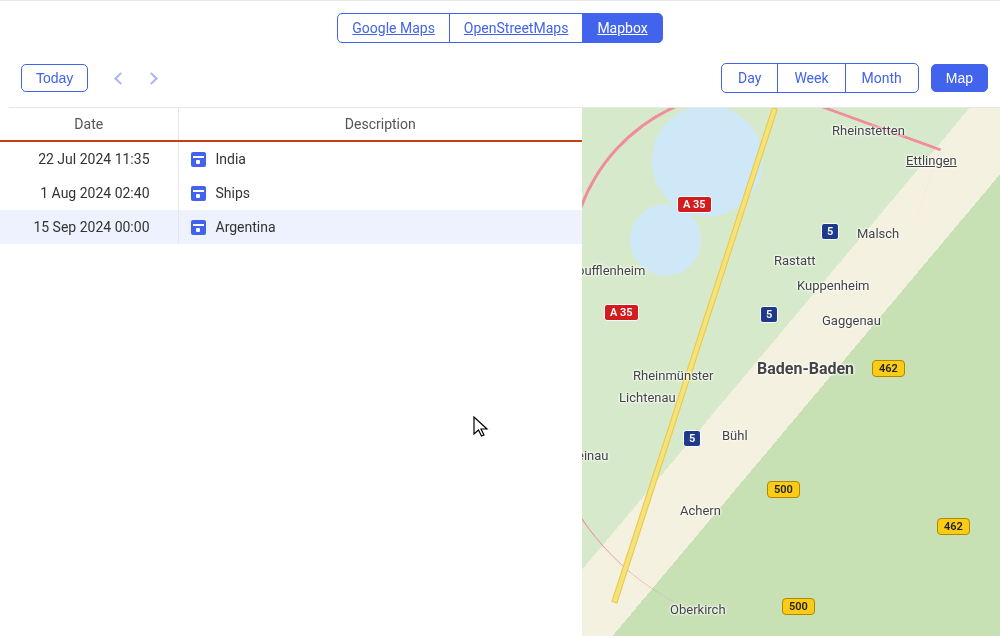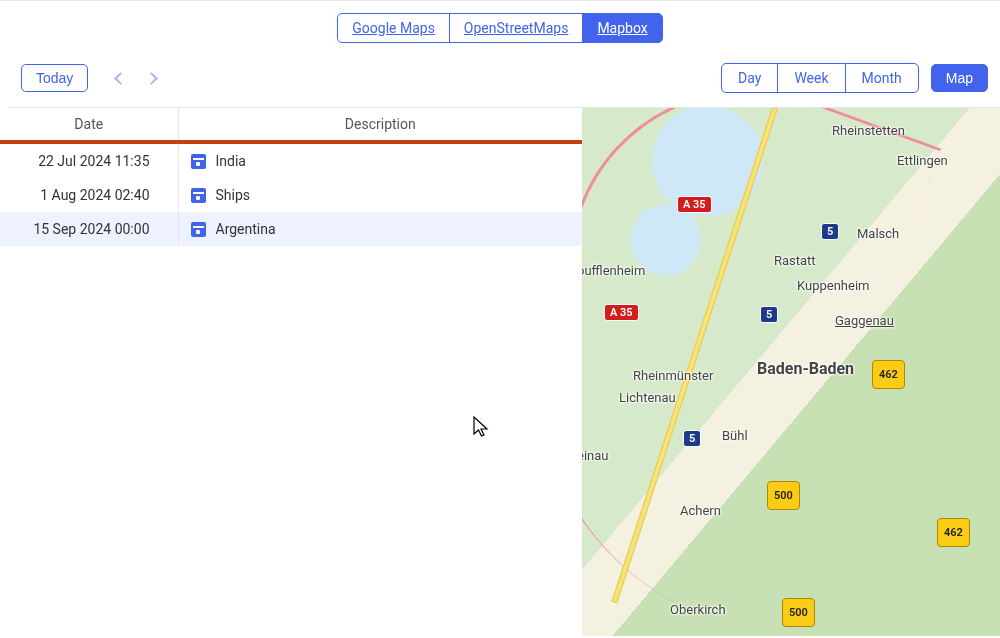--- a/index.html
+++ b/index.html
@@ -81,21 +81,21 @@
     height: calc(638px - 110px);
   }
   .table-wrap { width: 582px; }
   .map-wrap { flex: 1; position: relative; }
   table { width: 100%; border-collapse: collapse; table-layout: fixed; }
   col.date-col { width: 178px; }
   thead th {
     font-weight: 400;
     color: #555;
     padding: 8px 10px;
-    border-bottom: 4px solid #c2410c;
+    border-bottom: 2px solid #c2410c;
     border-right: 1px solid #e5e7eb;
     text-align: center;
   }
   thead th:last-child { border-right: none; }
   tbody td {
     padding: 9px 12px;
     border-right: 1px solid #e5e7eb;
     vertical-align: middle;
   }
   tbody td:last-child { border-right: none; }
@@ -141,21 +141,21 @@
     text-shadow: 0 0 3px #fff, 0 0 3px #fff, 0 0 3px #fff;
     white-space: nowrap;
   }
   .hw {
     position:absolute;
     background:#1e3a8a; color:#fff;
     font-size:11px; font-weight:600;
     padding:1px 5px; border-radius:3px; border:1px solid #fff;
   }
   .hw.red { background:#d11d1d; }
-  .hw.yel { background:#facc15; color:#222; border:1px solid #b38600; border-radius:4px; padding:7px 6px;}
+  .hw.yel { background:#facc15; color:#222; border:1px solid #b38600; border-radius:4px; padding:1px 6px;}
   
   .cursor {
     position:absolute; left:473px; top:416px;
     width:0; height:0; pointer-events:none;
   }
   .cursor svg { width:18px; height:22px; display:block; }
 </style>
 </head>
 <body>
 
@@ -224,25 +224,25 @@
             </td>
           </tr>
         </tbody>
     </table>
   </div>
   <div class="map-wrap">
     <div class="map">
       <div class="river"></div>
       <div class="road-v" style="left:190px; top:0; height:520px; transform:rotate(18deg); transform-origin:top;"></div>
     <div class="city" style="left: 250px; top: 15px;">Rheinstetten</div>
-        <div class="city" style="left: 315px; top: 45px;">Ettlingen</div>
+        <div class="city" style="left: 324px; top: 45px; text-decoration: underline;">Ettlingen</div>
         <div class="city" style="left: 275px; top: 118px;">Malsch</div>
         <div class="city" style="left: 192px; top: 145px;">Rastatt</div>
         <div class="city" style="left: 215px; top: 170px;">Kuppenheim</div>
-        <div class="city" style="left: 253px; top: 205px; text-decoration: underline;">Gaggenau</div>
+        <div class="city" style="left: 240px; top: 205px;">Gaggenau</div>
         <div class="city" style="left: 175px; top: 251px; font-size: 16px; font-weight: 700;">Baden-Baden</div>
         <div class="city" style="left: 51px; top: 260px;">Rheinmünster</div>
         <div class="city" style="left: 37px; top: 282px;">Lichtenau</div>
         <div class="city" style="left: 140px; top: 320px;">Bühl</div>
         <div class="city" style="left: 98px; top: 395px;">Achern</div>
         <div class="city" style="left: 88px; top: 494px;">Oberkirch</div>
         <div class="city" style="left: -5px; top: 155px;">oufflenheim</div>
         <div class="city" style="left: -5px; top: 340px;">einau</div>
         <div class="hw red" style="left: 95px; top: 88px;">A 35</div>
         <div class="hw red" style="left: 22px; top: 196px;">A 35</div>

